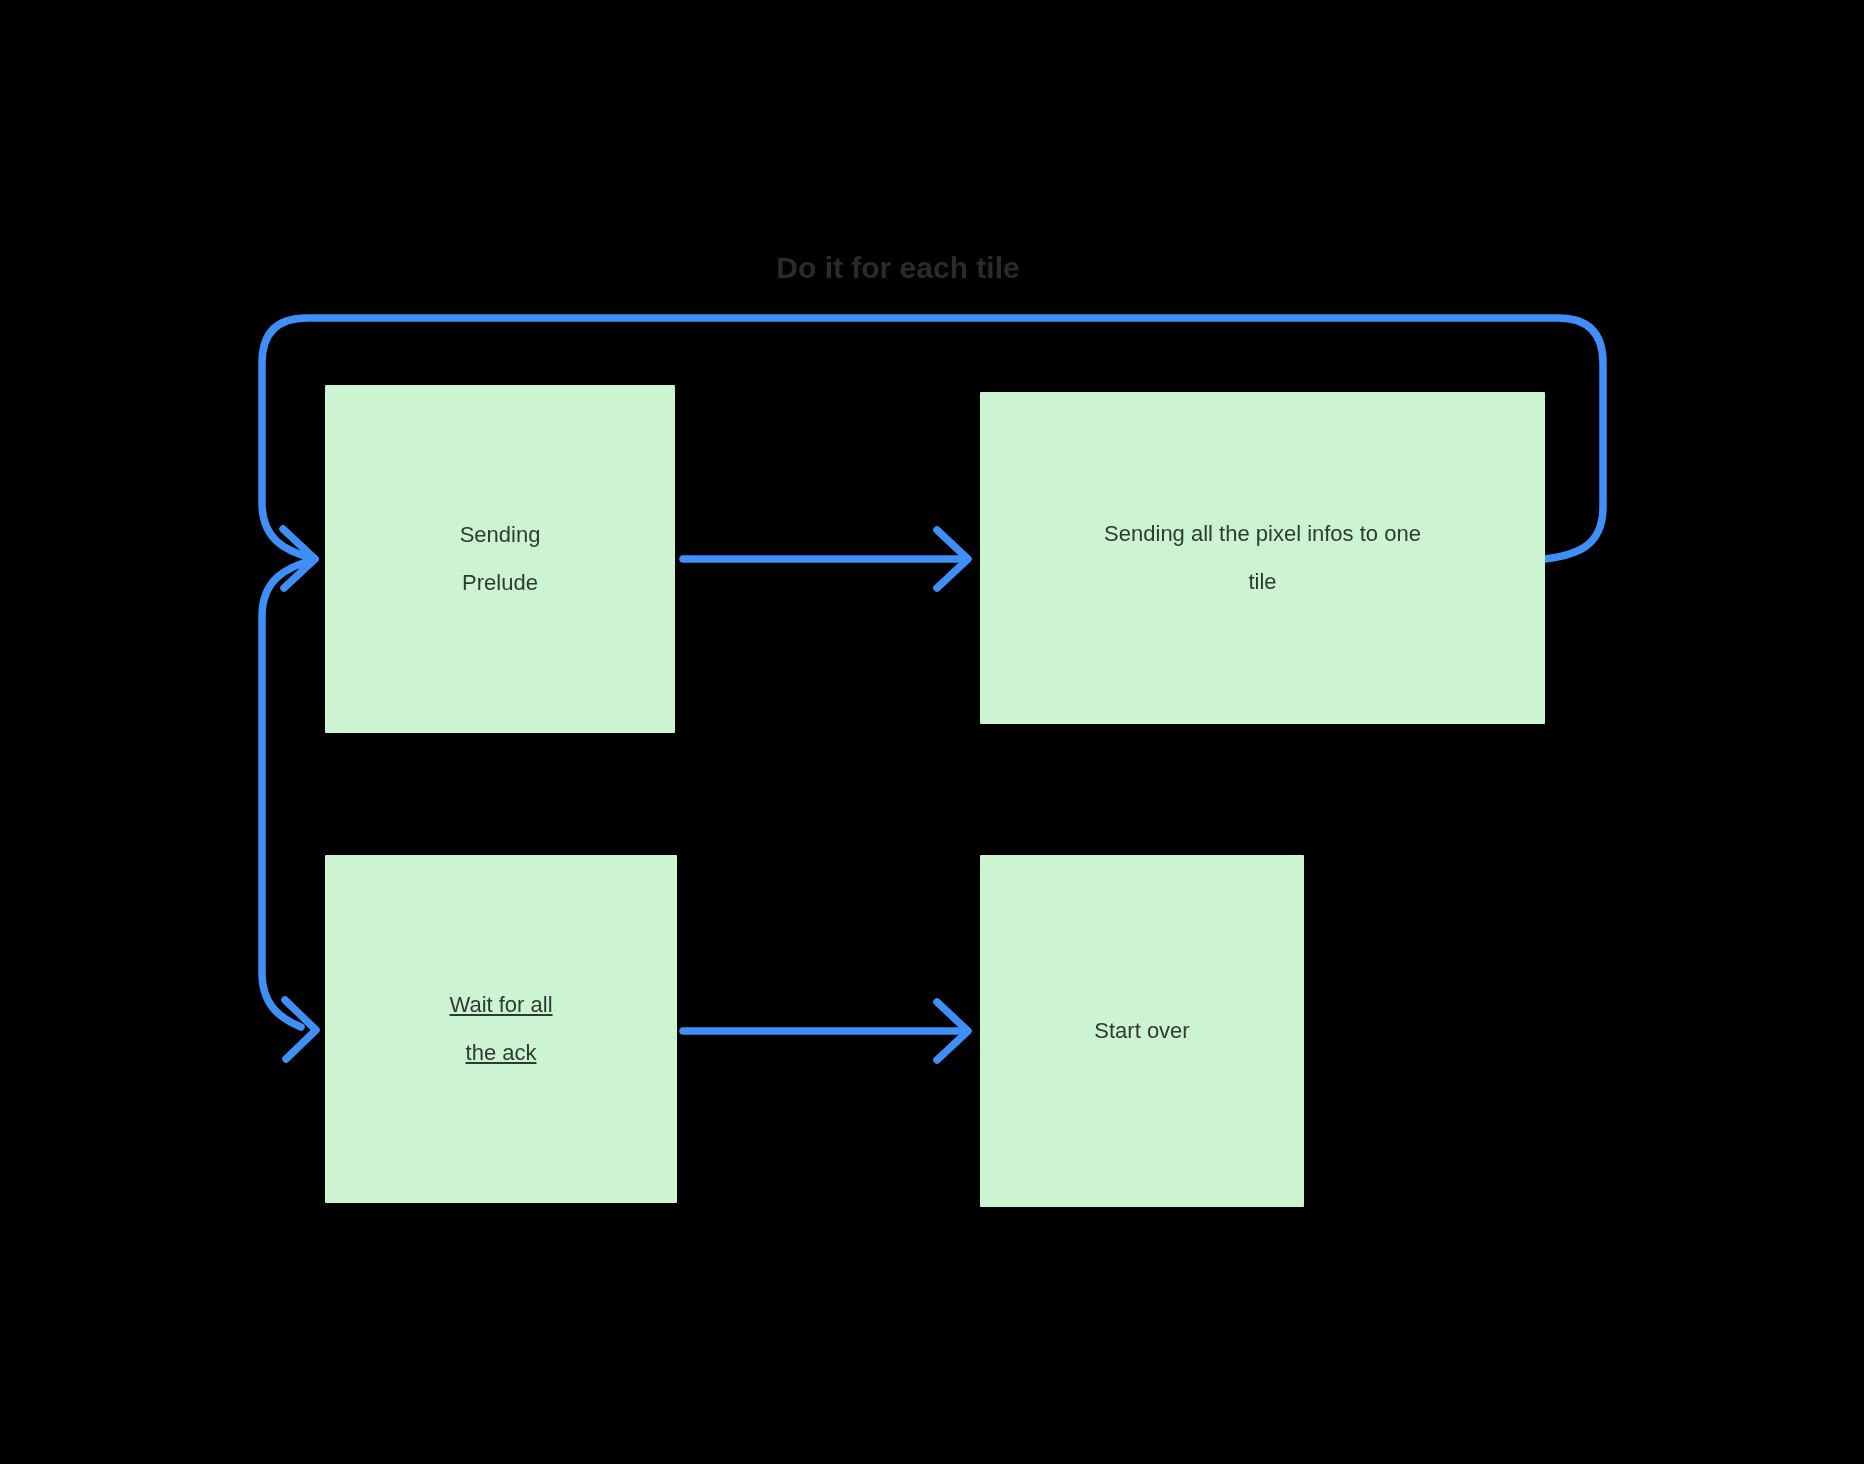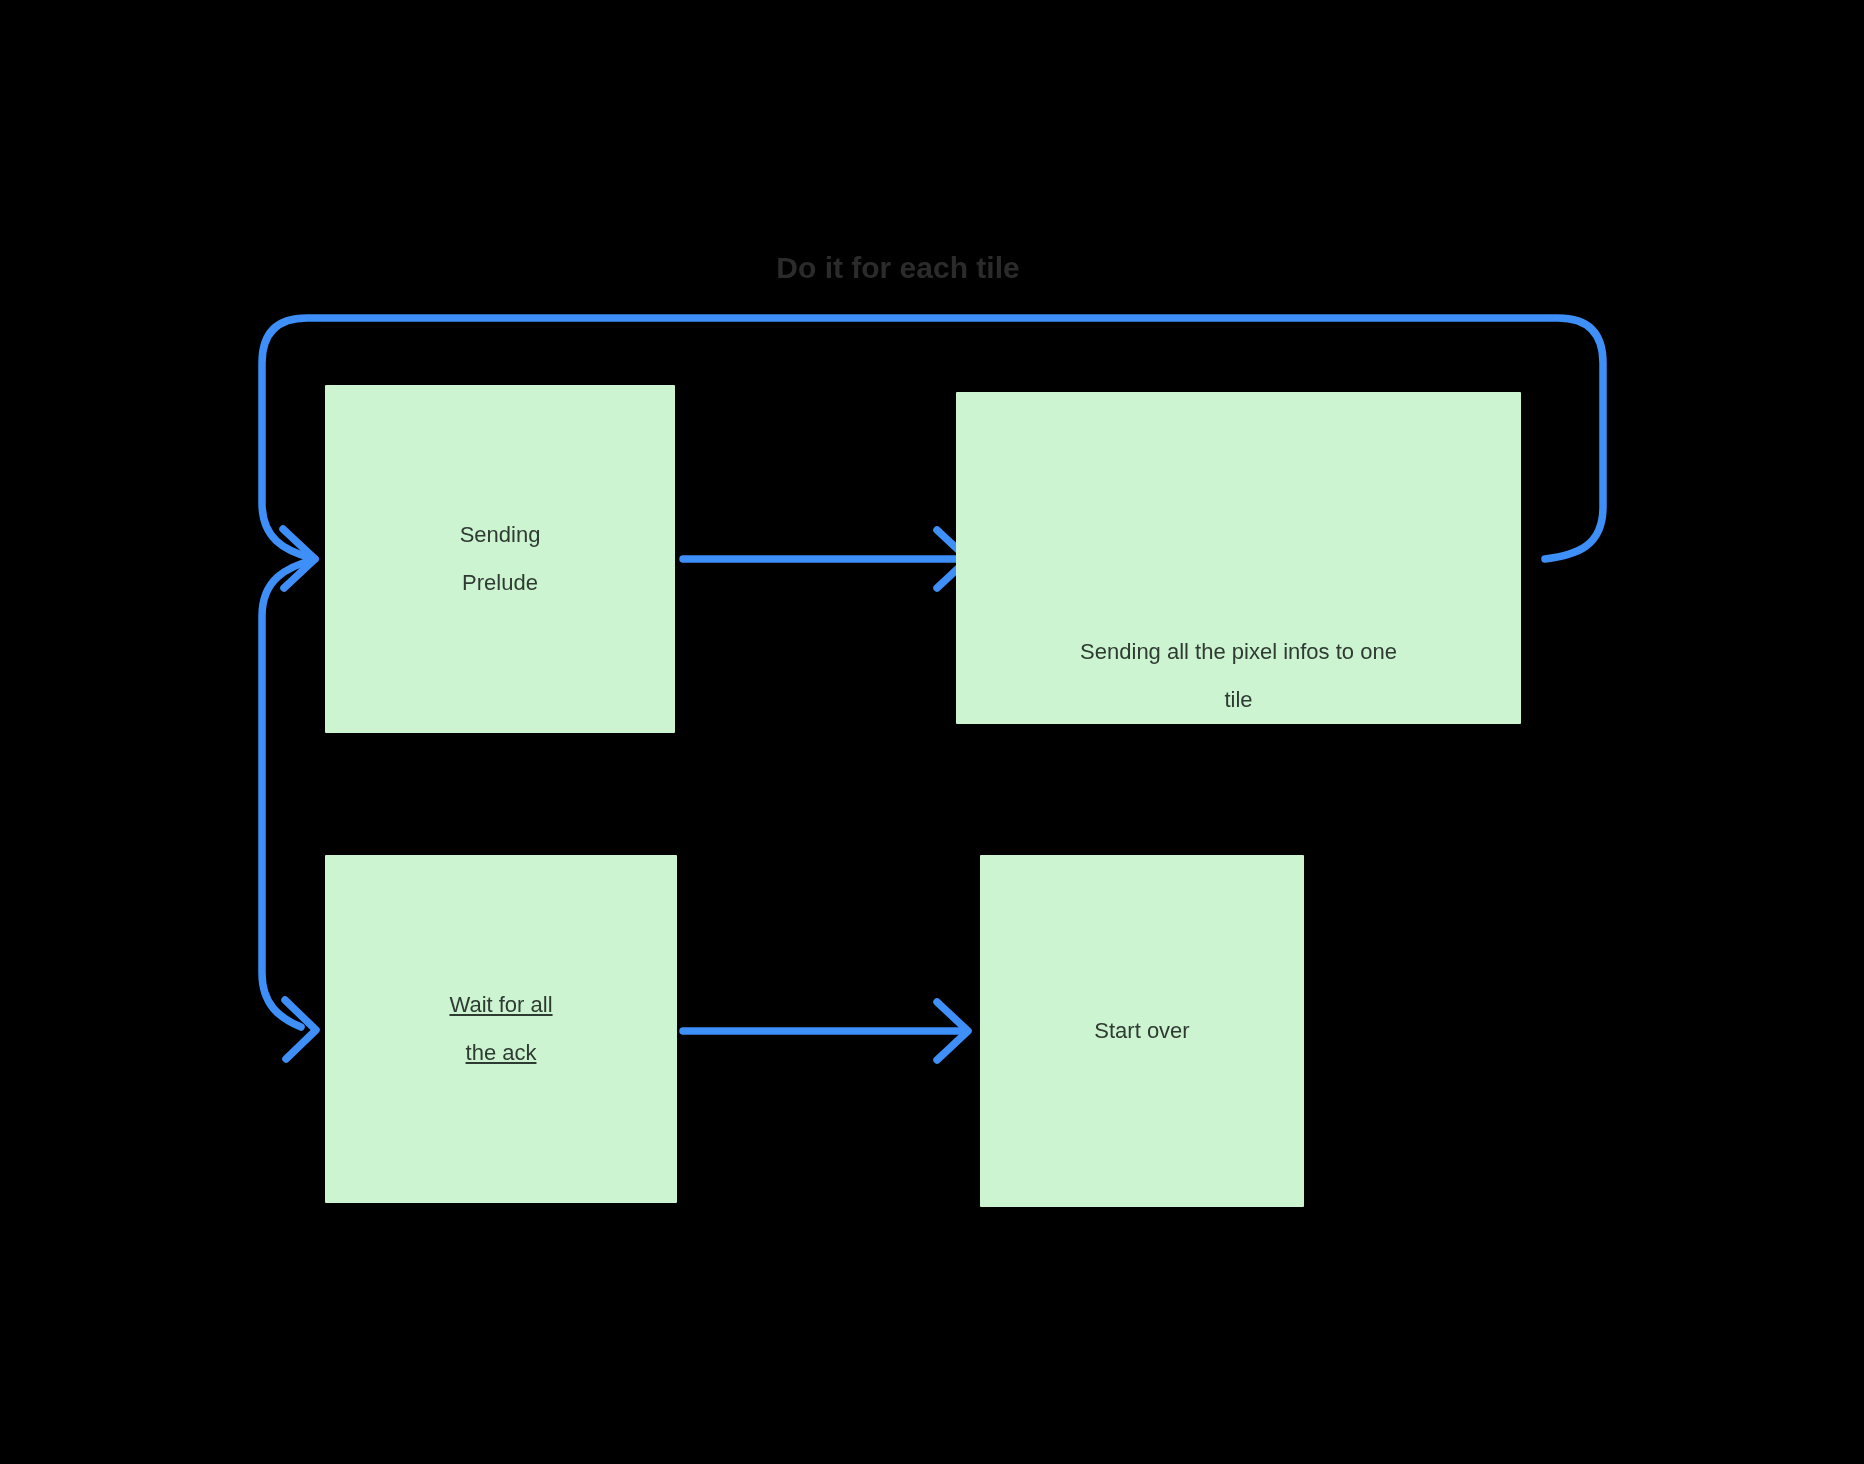--- a/index.html
+++ b/index.html
@@ -91,21 +91,21 @@
     <path class="arrow" d="M 937 1002 L 968 1031 L 937 1060"></path>
   </svg>
 
   <div class="loop-label">Do it for each tile</div>
 
   <div class="node" style="left:325px;top:385px;width:350px;height:348px;">
     <div>Sending</div>
     <div>Prelude</div>
   </div>
 
-  <div class="node" style="left:956px;top:392px;width:565px;height:332px;justify-content:flex-end;">
+  <div class="node" style="left:980px;top:392px;width:565px;height:332px;">
     <div>Sending all the pixel infos to one</div>
     <div>tile</div>
   </div>
 
   <div class="node" style="left:325px;top:855px;width:352px;height:348px;text-decoration:underline;">
     <div>Wait for all</div>
     <div>the ack</div>
   </div>
 
   <div class="node" style="left:980px;top:855px;width:324px;height:352px;">

